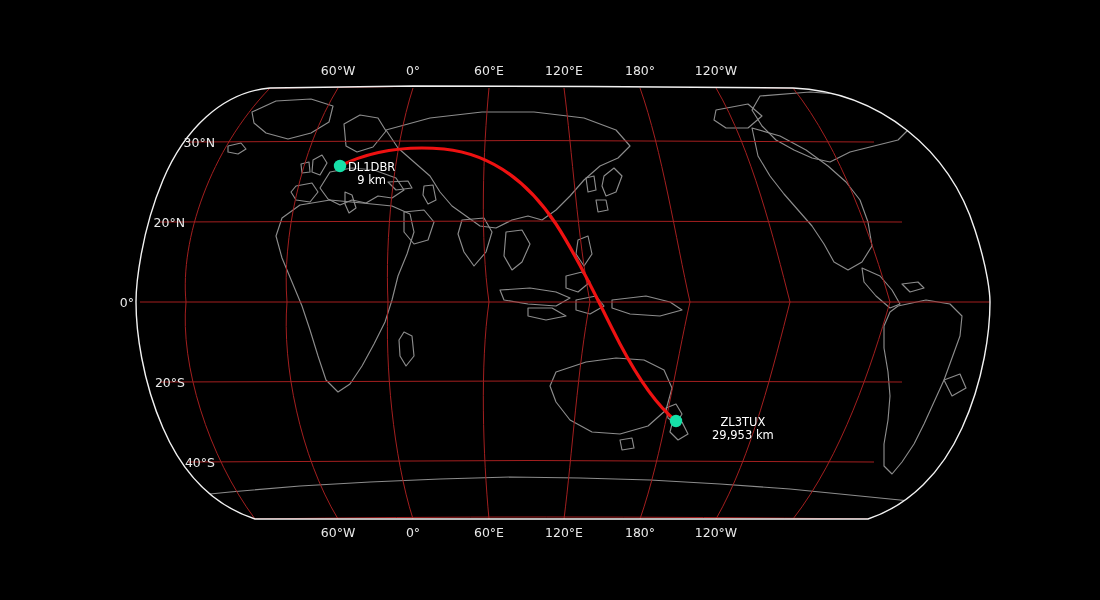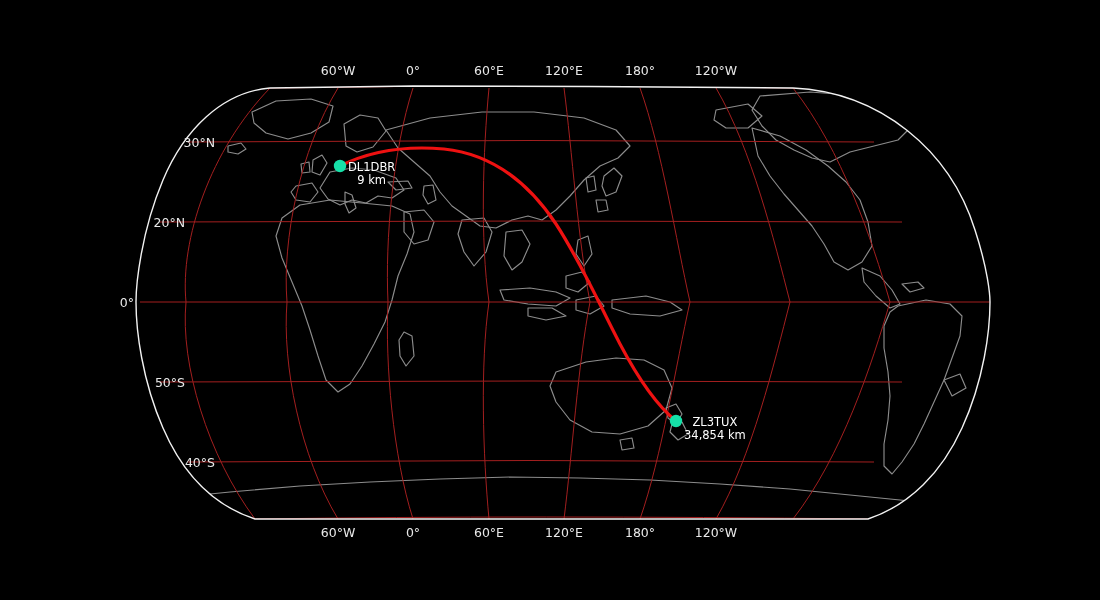--- a/index.html
+++ b/index.html
@@ -208,27 +208,27 @@
     <div class="tick-lab" style="left:489px;top:525px;">60°E</div>
     <div class="tick-lab" style="left:564px;top:525px;">120°E</div>
     <div class="tick-lab" style="left:640px;top:525px;">180°</div>
     <div class="tick-lab" style="left:716px;top:525px;">120°W</div>
   </div>
 
   <div>
     <div class="tick-lab lat" style="left:215px;top:142px;">30°N</div>
     <div class="tick-lab lat" style="left:185px;top:222px;">20°N</div>
     <div class="tick-lab lat" style="left:134px;top:302px;">0°</div>
-    <div class="tick-lab lat" style="left:185px;top:382px;">50°S</div>
+    <div class="tick-lab lat" style="left:185px;top:382px;">20°S</div>
     <div class="tick-lab lat" style="left:215px;top:462px;">40°S</div>
   </div>
 
   <div class="pt-label" style="left:348px;top:161px;">
     <span class="d">DL1DBR</span>
     <span class="d">9 km</span>
   </div>
 
-  <div class="pt-label" style="left:684px;top:416px;">
+  <div class="pt-label" style="left:712px;top:416px;">
     <span class="d">ZL3TUX</span>
-    <span class="d">34,854 km</span>
+    <span class="d">29,953 km</span>
   </div>
 
 </div>
 
 </body></html>

